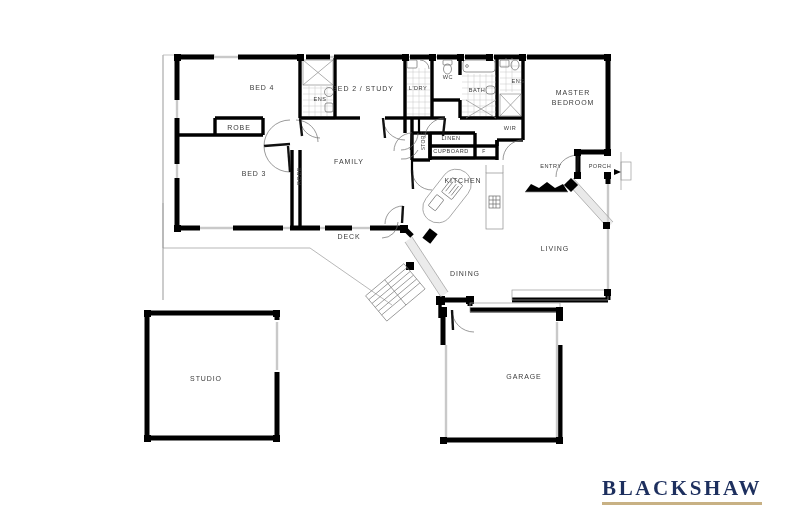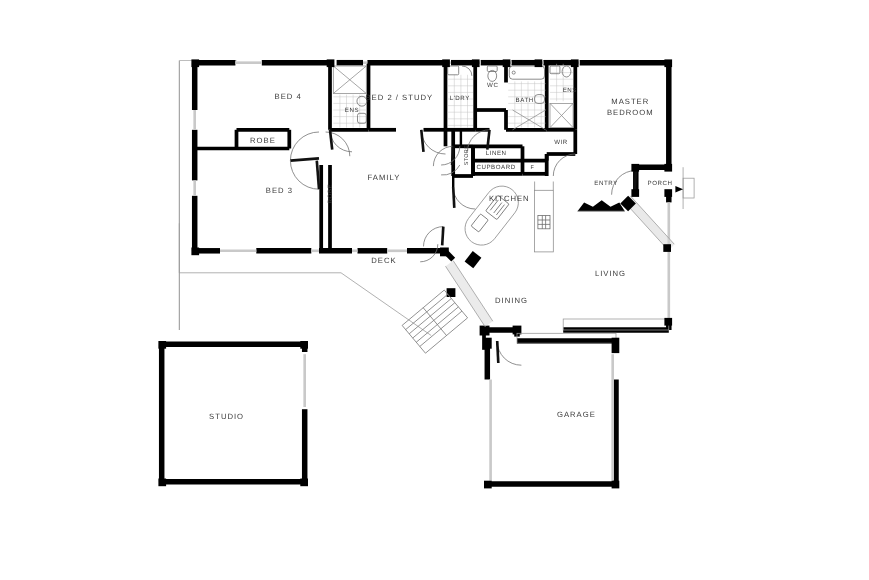--- a/index.html
+++ b/index.html
@@ -393,14 +393,18 @@
       <text class="lbl" x="463" y="181">KITCHEN</text>
       <text class="lbl" x="555" y="249">LIVING</text>
       <text class="lbl" x="349" y="237">DECK</text>
       <text class="lbl" x="465" y="274">DINING</text>
       <text class="lbl" x="206" y="379">STUDIO</text>
       <text class="lbl" x="524" y="377">GARAGE</text>
     </g>
 
   </svg>
 
+  <div id="logo">
+    <div class="word" style="color: rgb(29, 47, 94);">BLACKSHAW</div>
+    <div class="rule" style="background: rgb(200, 177, 132);"></div>
+  </div>
 
 </div>
 
 </body></html>

